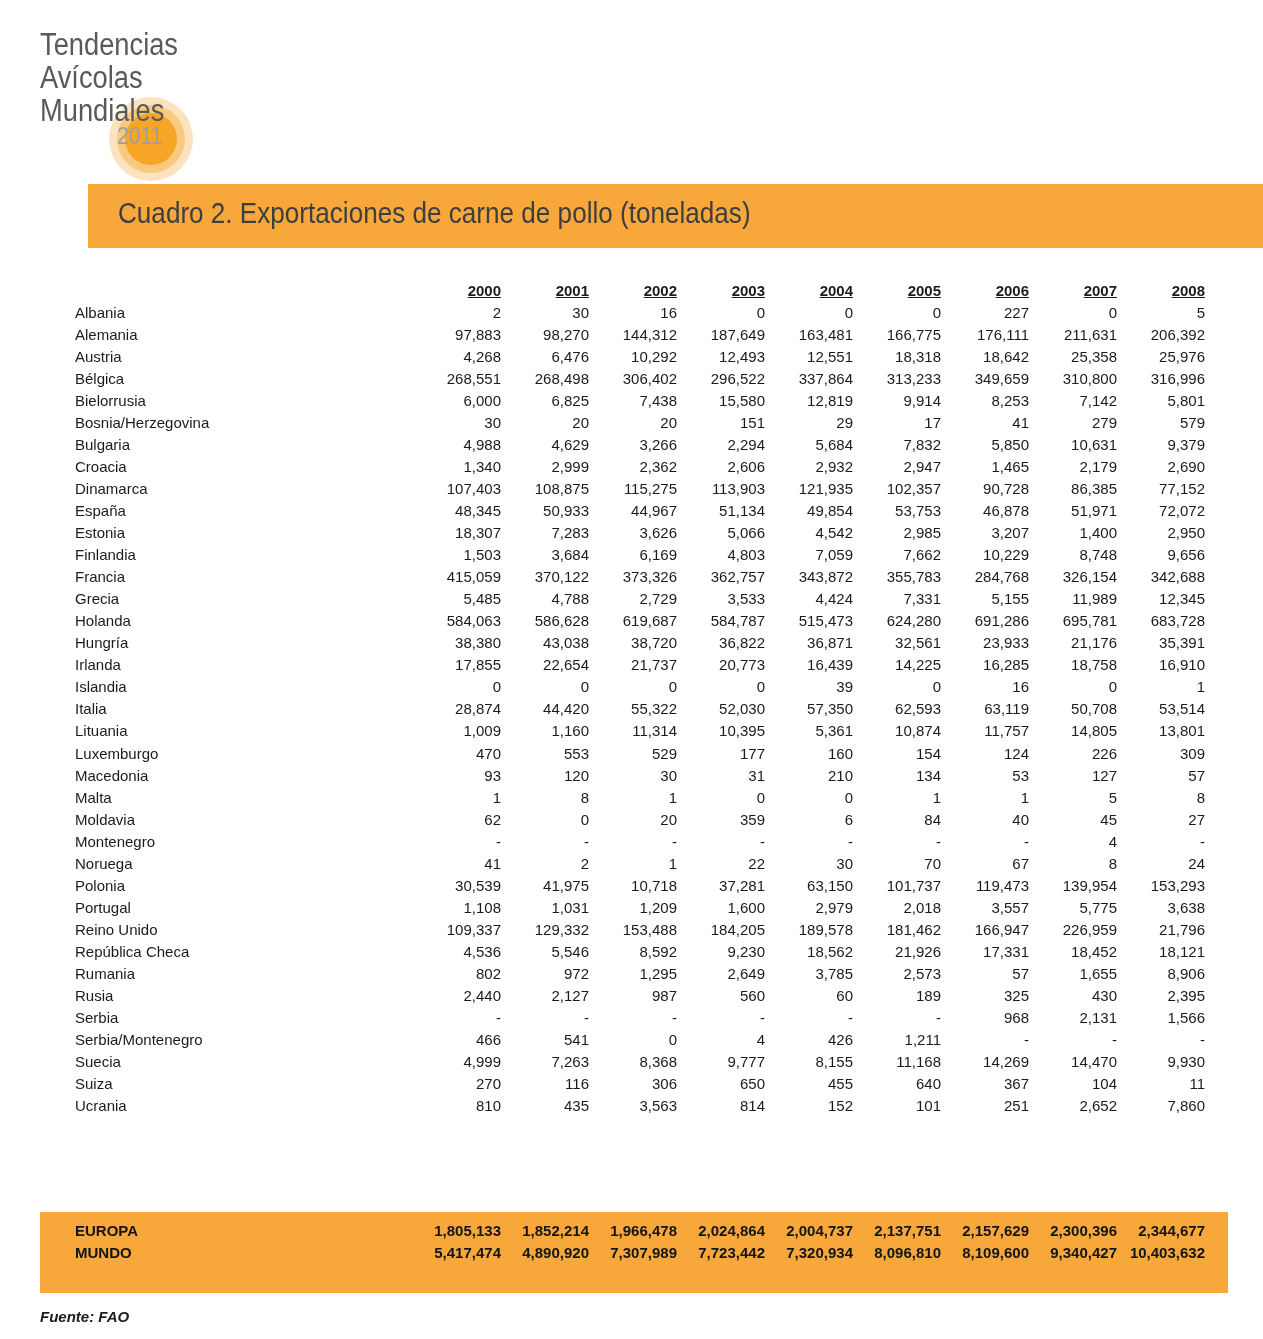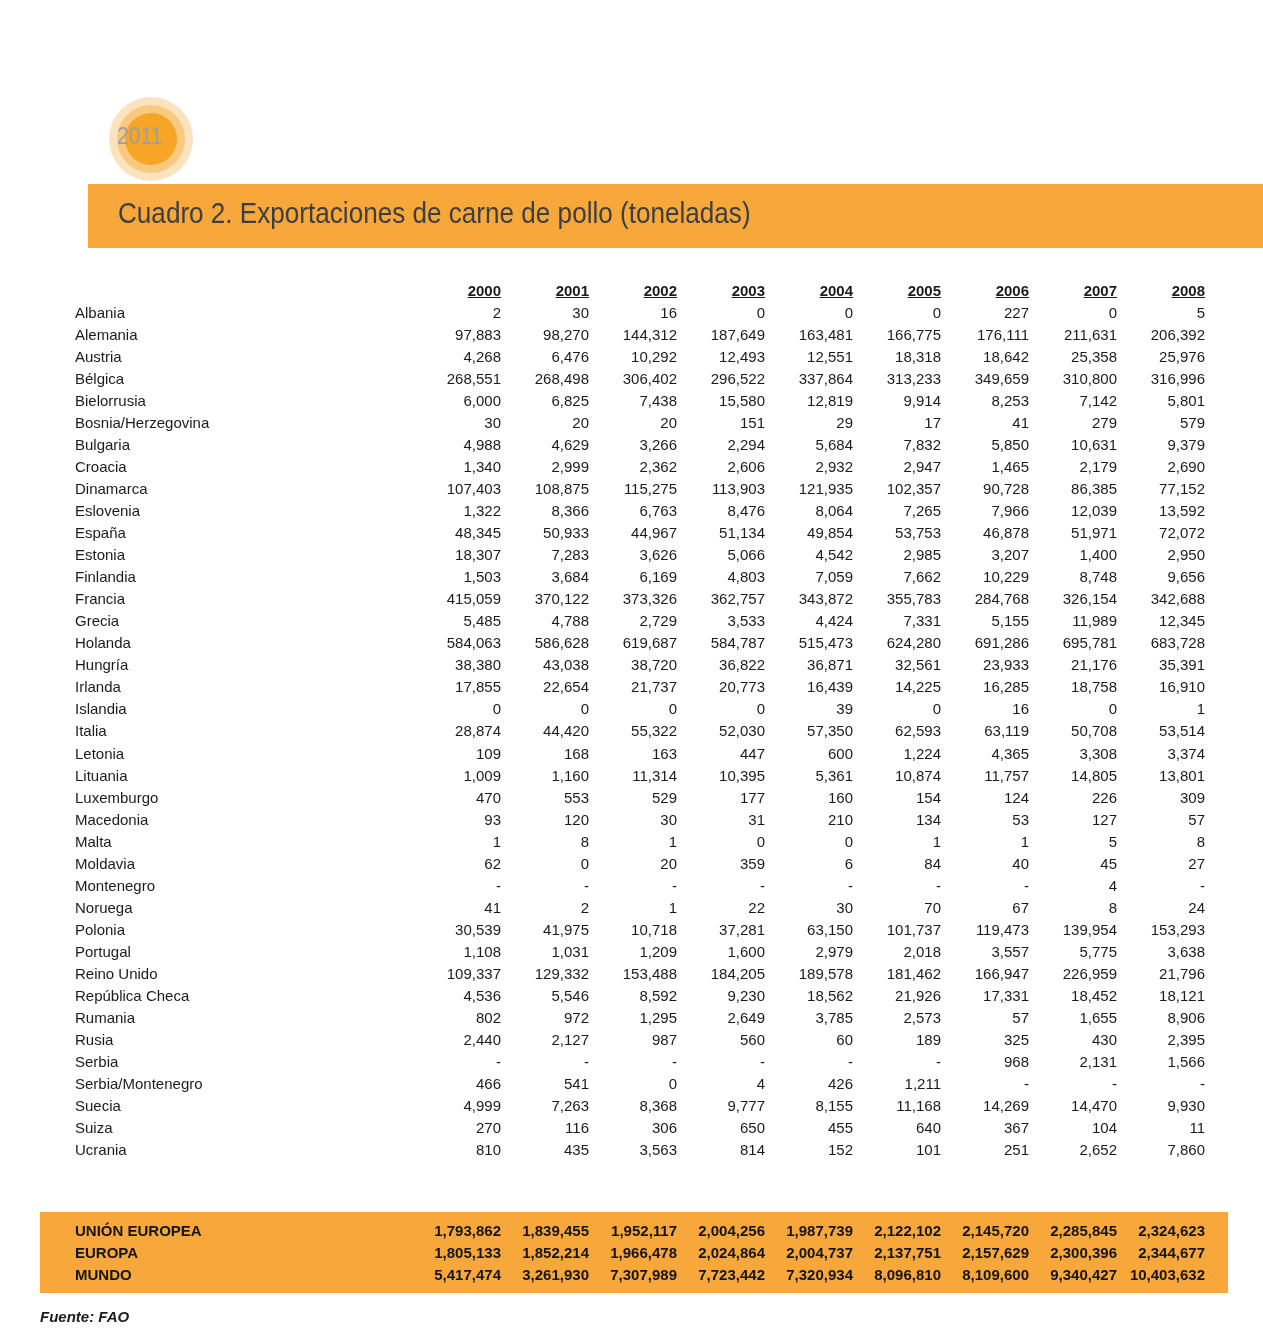--- a/index.html
+++ b/index.html
@@ -95,20 +95,25 @@
     width: 1165px; text-align: left;
     font-size: 15px; font-style: italic; font-weight: 700;
     color: #1b1b1b;
   }
 </style>
 </head>
 <body>
 
 <div class="page">
 
+  <div class="logo">
+    <div class="logo-line">Tendencias</div>
+    <div class="logo-line">Avícolas</div>
+    <div class="logo-line">Mundiales</div>
+  </div>
   <div class="badge-outer">
     <div class="badge-mid">
       <div class="badge-inner"></div>
     </div>
   </div>
   <div class="logo-year">2011</div>
 
   <div class="title-band">
     <div class="title-text">Cuadro 2. Exportaciones de carne de pollo (toneladas)</div>
   </div>
@@ -229,32 +234,20 @@
           <span class="cell num">108,875</span>
           <span class="cell num">115,275</span>
           <span class="cell num">113,903</span>
           <span class="cell num">121,935</span>
           <span class="cell num">102,357</span>
           <span class="cell num">90,728</span>
           <span class="cell num">86,385</span>
           <span class="cell num">77,152</span>
         </div>
         <div class="trow">
-          <span class="cell label">Eslovenia</span>
-          <span class="cell num">1,322</span>
-          <span class="cell num">8,366</span>
-          <span class="cell num">6,763</span>
-          <span class="cell num">8,476</span>
-          <span class="cell num">8,064</span>
-          <span class="cell num">7,265</span>
-          <span class="cell num">7,966</span>
-          <span class="cell num">12,039</span>
-          <span class="cell num">13,592</span>
-        </div>
-        <div class="trow">
           <span class="cell label">España</span>
           <span class="cell num">48,345</span>
           <span class="cell num">50,933</span>
           <span class="cell num">44,967</span>
           <span class="cell num">51,134</span>
           <span class="cell num">49,854</span>
           <span class="cell num">53,753</span>
           <span class="cell num">46,878</span>
           <span class="cell num">51,971</span>
           <span class="cell num">72,072</span>
@@ -361,32 +354,20 @@
           <span class="cell num">44,420</span>
           <span class="cell num">55,322</span>
           <span class="cell num">52,030</span>
           <span class="cell num">57,350</span>
           <span class="cell num">62,593</span>
           <span class="cell num">63,119</span>
           <span class="cell num">50,708</span>
           <span class="cell num">53,514</span>
         </div>
         <div class="trow">
-          <span class="cell label">Letonia</span>
-          <span class="cell num">109</span>
-          <span class="cell num">168</span>
-          <span class="cell num">163</span>
-          <span class="cell num">447</span>
-          <span class="cell num">600</span>
-          <span class="cell num">1,224</span>
-          <span class="cell num">4,365</span>
-          <span class="cell num">3,308</span>
-          <span class="cell num">3,374</span>
-        </div>
-        <div class="trow">
           <span class="cell label">Lituania</span>
           <span class="cell num">1,009</span>
           <span class="cell num">1,160</span>
           <span class="cell num">11,314</span>
           <span class="cell num">10,395</span>
           <span class="cell num">5,361</span>
           <span class="cell num">10,874</span>
           <span class="cell num">11,757</span>
           <span class="cell num">14,805</span>
           <span class="cell num">13,801</span>
@@ -593,48 +574,36 @@
           <span class="cell num">101</span>
           <span class="cell num">251</span>
           <span class="cell num">2,652</span>
           <span class="cell num">7,860</span>
         </div>
       </div>
   </div>
 
   <div class="summary-band">
     <div id="summary-table">
-        <div class="srow">
-          <span class="cell label">UNIÓN EUROPEA</span>
-          <span class="cell num">1,793,862</span>
-          <span class="cell num">1,839,455</span>
-          <span class="cell num">1,952,117</span>
-          <span class="cell num">2,004,256</span>
-          <span class="cell num">1,987,739</span>
-          <span class="cell num">2,122,102</span>
-          <span class="cell num">2,145,720</span>
-          <span class="cell num">2,285,845</span>
-          <span class="cell num">2,324,623</span>
-        </div>
         <div class="srow">
           <span class="cell label">EUROPA</span>
           <span class="cell num">1,805,133</span>
           <span class="cell num">1,852,214</span>
           <span class="cell num">1,966,478</span>
           <span class="cell num">2,024,864</span>
           <span class="cell num">2,004,737</span>
           <span class="cell num">2,137,751</span>
           <span class="cell num">2,157,629</span>
           <span class="cell num">2,300,396</span>
           <span class="cell num">2,344,677</span>
         </div>
         <div class="srow">
           <span class="cell label">MUNDO</span>
           <span class="cell num">5,417,474</span>
-          <span class="cell num">3,261,930</span>
+          <span class="cell num">4,890,920</span>
           <span class="cell num">7,307,989</span>
           <span class="cell num">7,723,442</span>
           <span class="cell num">7,320,934</span>
           <span class="cell num">8,096,810</span>
           <span class="cell num">8,109,600</span>
           <span class="cell num">9,340,427</span>
           <span class="cell num">10,403,632</span>
         </div>
       </div>
   </div>

